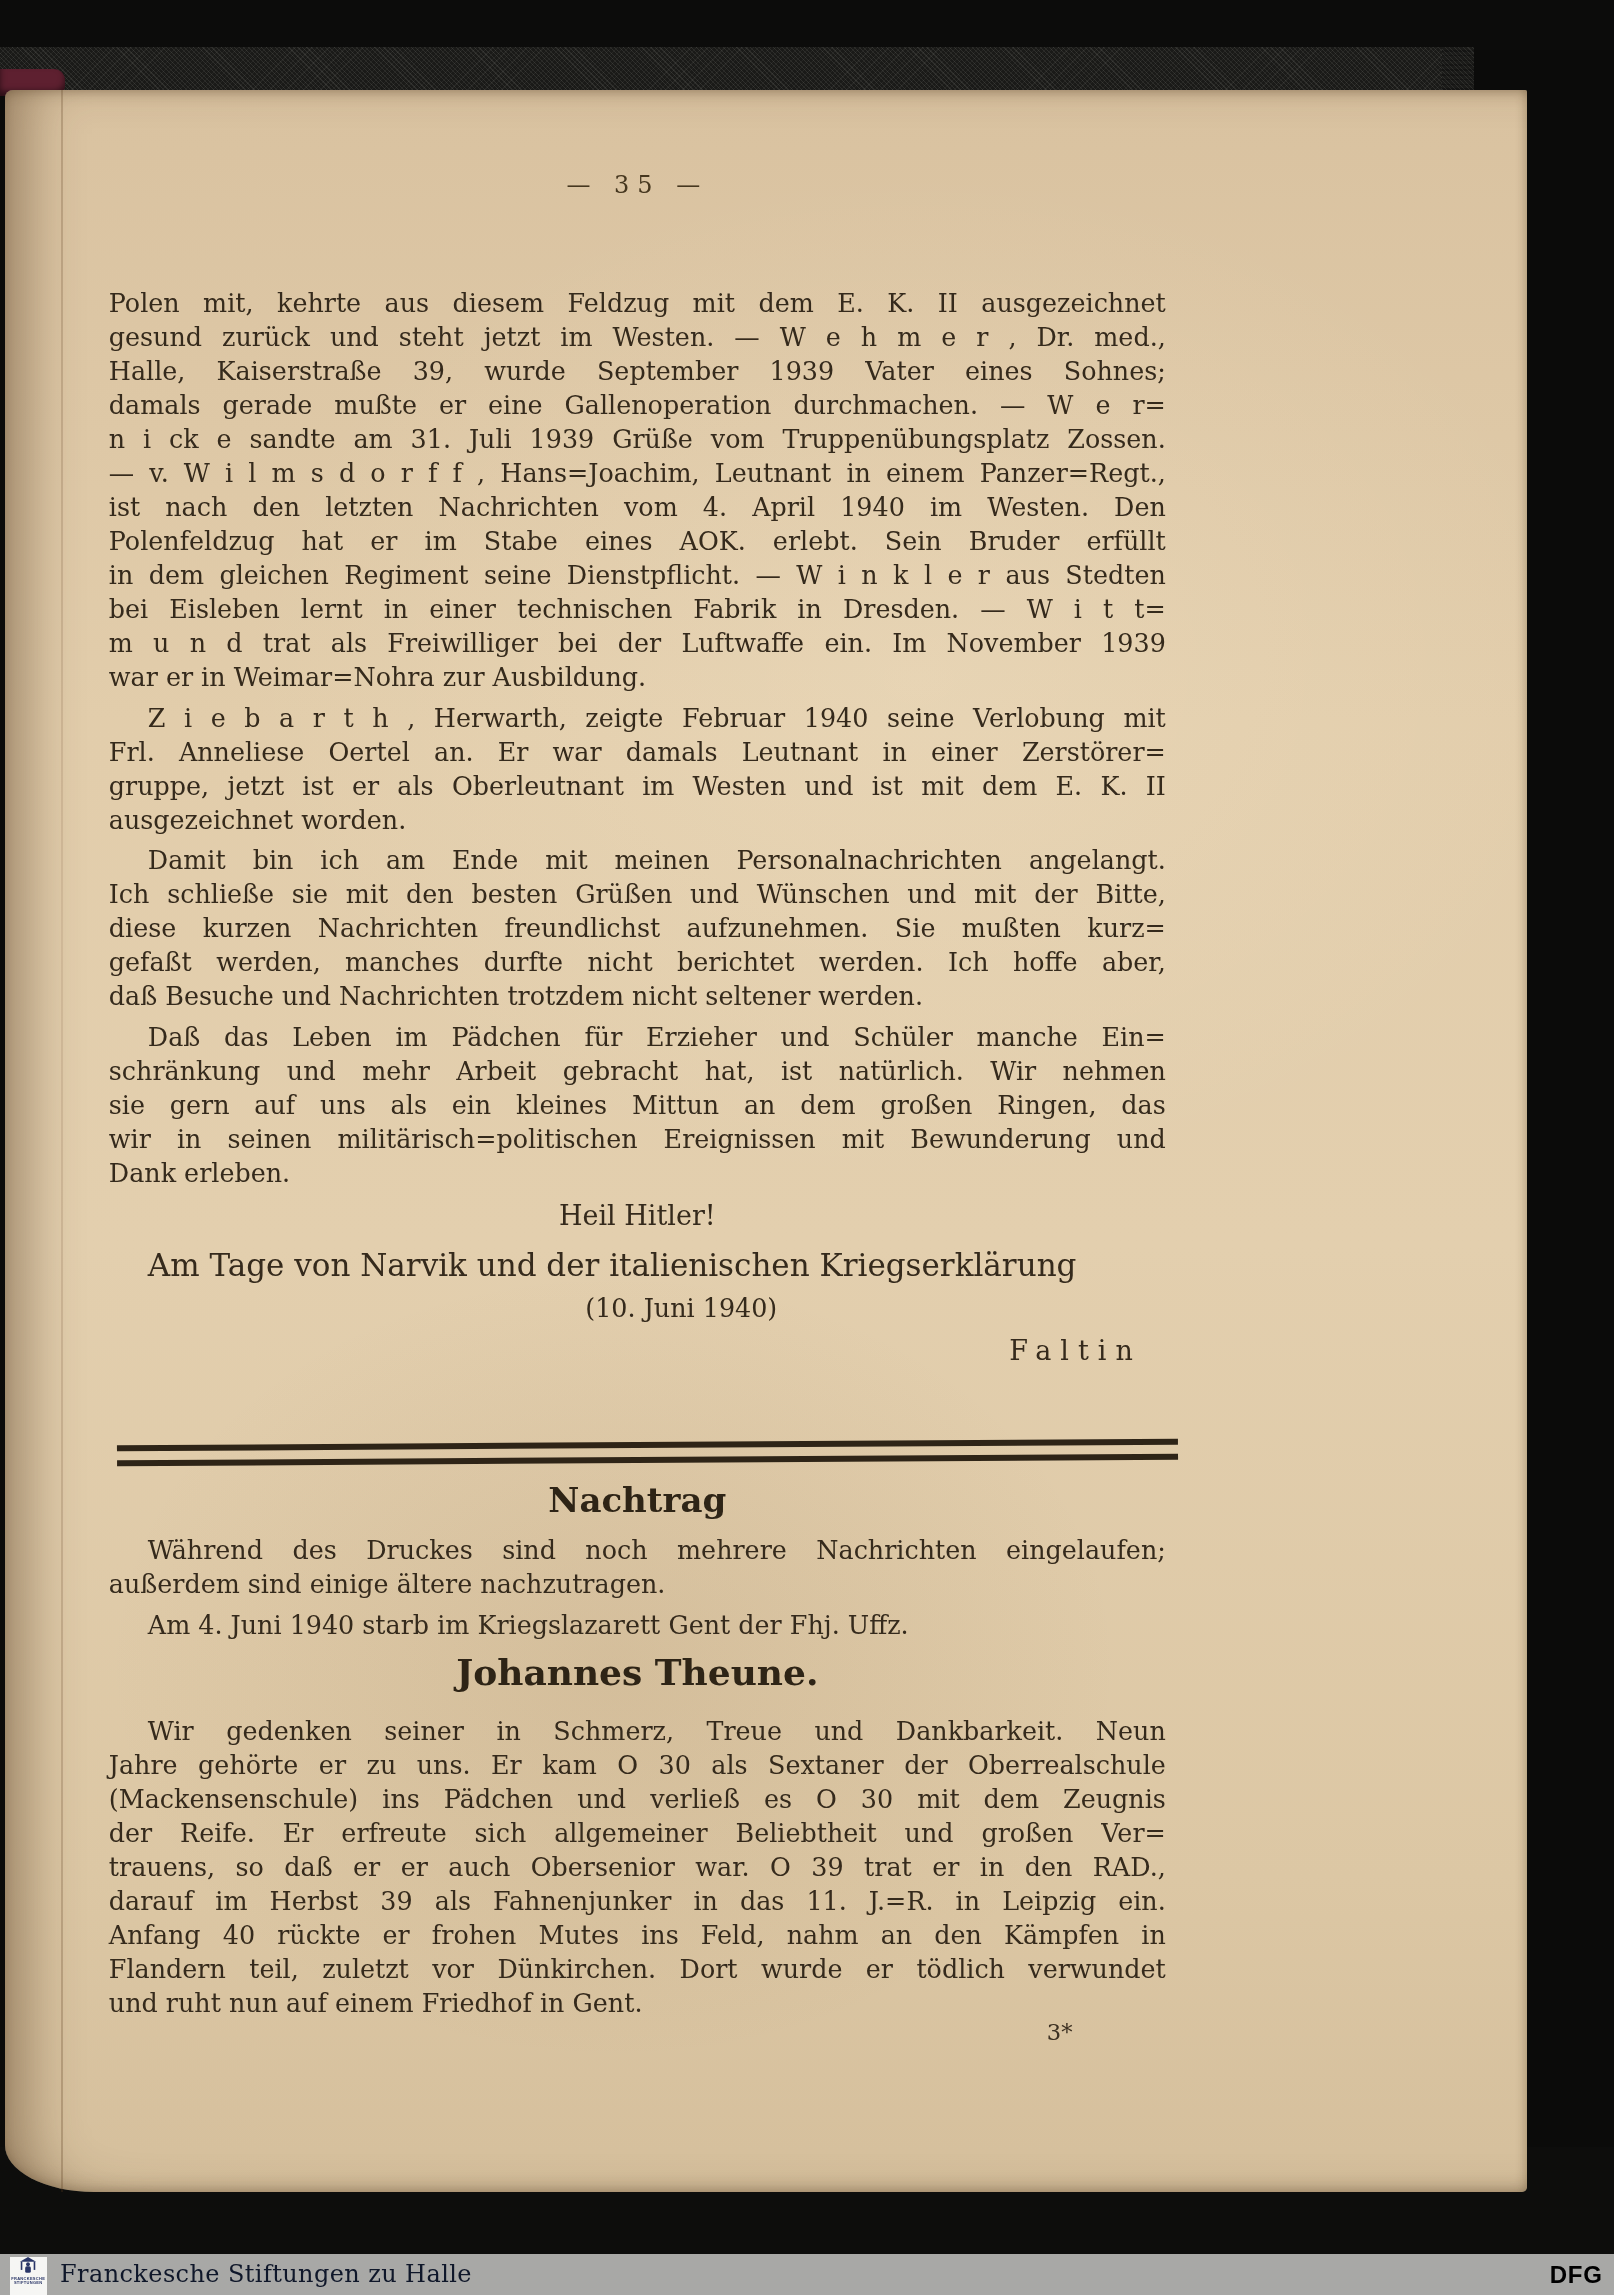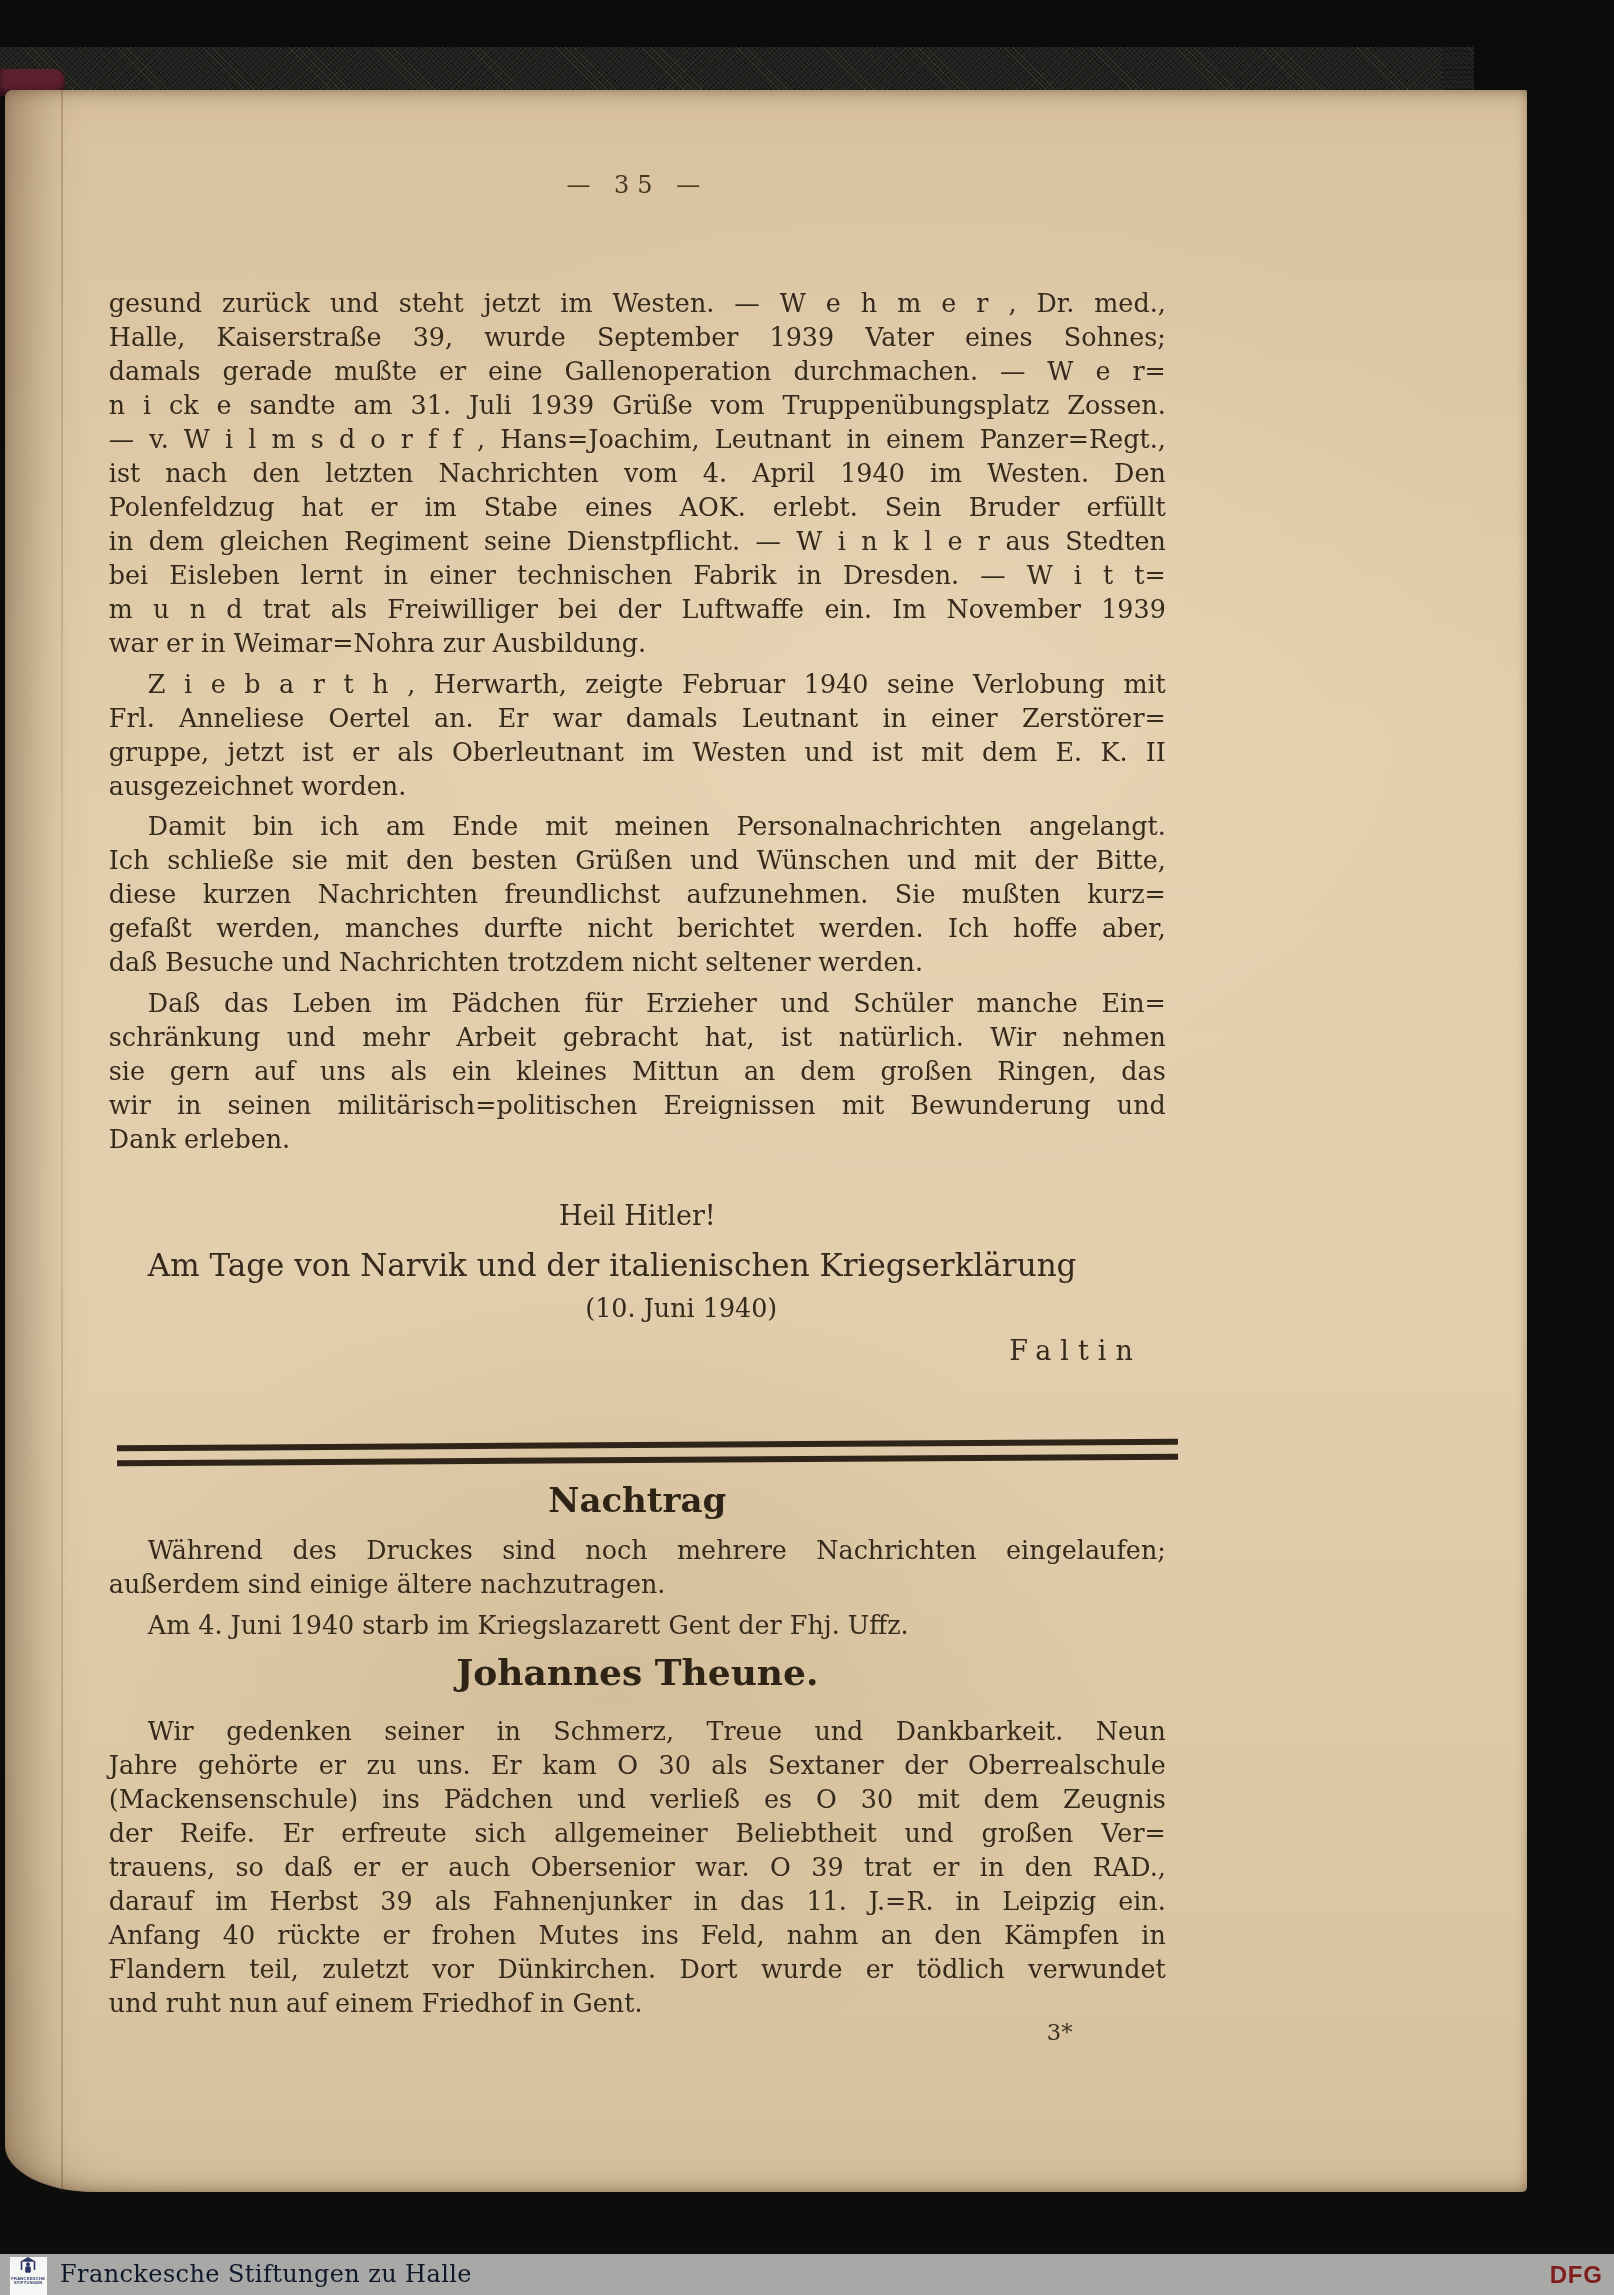--- a/index.html
+++ b/index.html
@@ -71,21 +71,21 @@
   
   .footer{position:absolute;left:0;top:2254px;width:1614px;height:41px;background:#a8a8a6;}
   .logo-box{position:absolute;left:9.7px;top:3.2px;width:37px;height:38px;background:#f6f6f4;
     display:flex;flex-direction:column;align-items:center;justify-content:flex-start;overflow:hidden;}
   .logo-caption{font-family:"Liberation Sans",sans-serif;font-size:4px;line-height:4.8px;
     color:#2a3668;letter-spacing:0.3px;text-align:center;font-weight:bold;}
   .inst-name{position:absolute;left:60px;top:0;height:41px;line-height:41px;
     color:#0f172a;font-size:24px;letter-spacing:0.4px;}
   .dfg{position:absolute;right:11.3px;top:0;height:41px;line-height:41px;
     font-family:"Liberation Sans",sans-serif;font-weight:bold;font-size:24px;
-    color:#7f1d1d;letter-spacing:0.8px;}
+    color:#000000;letter-spacing:0.8px;}
 </style>
 </head>
 <body>
 
 <div class="stage">
 
   <div class="velvet-top"></div>
   <div class="cover-band-top"></div>
   <div class="cover-edge-right"></div>
   <div class="headband"></div>
@@ -94,20 +94,21 @@
 
   <div class="page">
     <div class="gutter-line"></div>
 
     <div class="content">
 
       <div class="pageno">— 35 —</div>
 
       <div class="bodytext">
           <div class="para">
+            <div class="tline first">Polen mit, kehrte aus diesem Feldzug mit dem E. K. II ausgezeichnet</div>
             <div class="tline">gesund zurück und steht jetzt im Westen. — W e h m e r , Dr. med.,</div>
             <div class="tline">Halle, Kaiserstraße 39, wurde September 1939 Vater eines Sohnes;</div>
             <div class="tline">damals gerade mußte er eine Gallenoperation durchmachen. — W e r=</div>
             <div class="tline">n i ck e sandte am 31. Juli 1939 Grüße vom Truppenübungsplatz Zossen.</div>
             <div class="tline">— v. W i l m s d o r f f , Hans=Joachim, Leutnant in einem Panzer=Regt.,</div>
             <div class="tline">ist nach den letzten Nachrichten vom 4. April 1940 im Westen. Den</div>
             <div class="tline">Polenfeldzug hat er im Stabe eines AOK. erlebt. Sein Bruder erfüllt</div>
             <div class="tline">in dem gleichen Regiment seine Dienstpflicht. — W i n k l e r aus Stedten</div>
             <div class="tline">bei Eisleben lernt in einer technischen Fabrik in Dresden. — W i t t=</div>
             <div class="tline">m u n d trat als Freiwilliger bei der Luftwaffe ein. Im November 1939</div>

